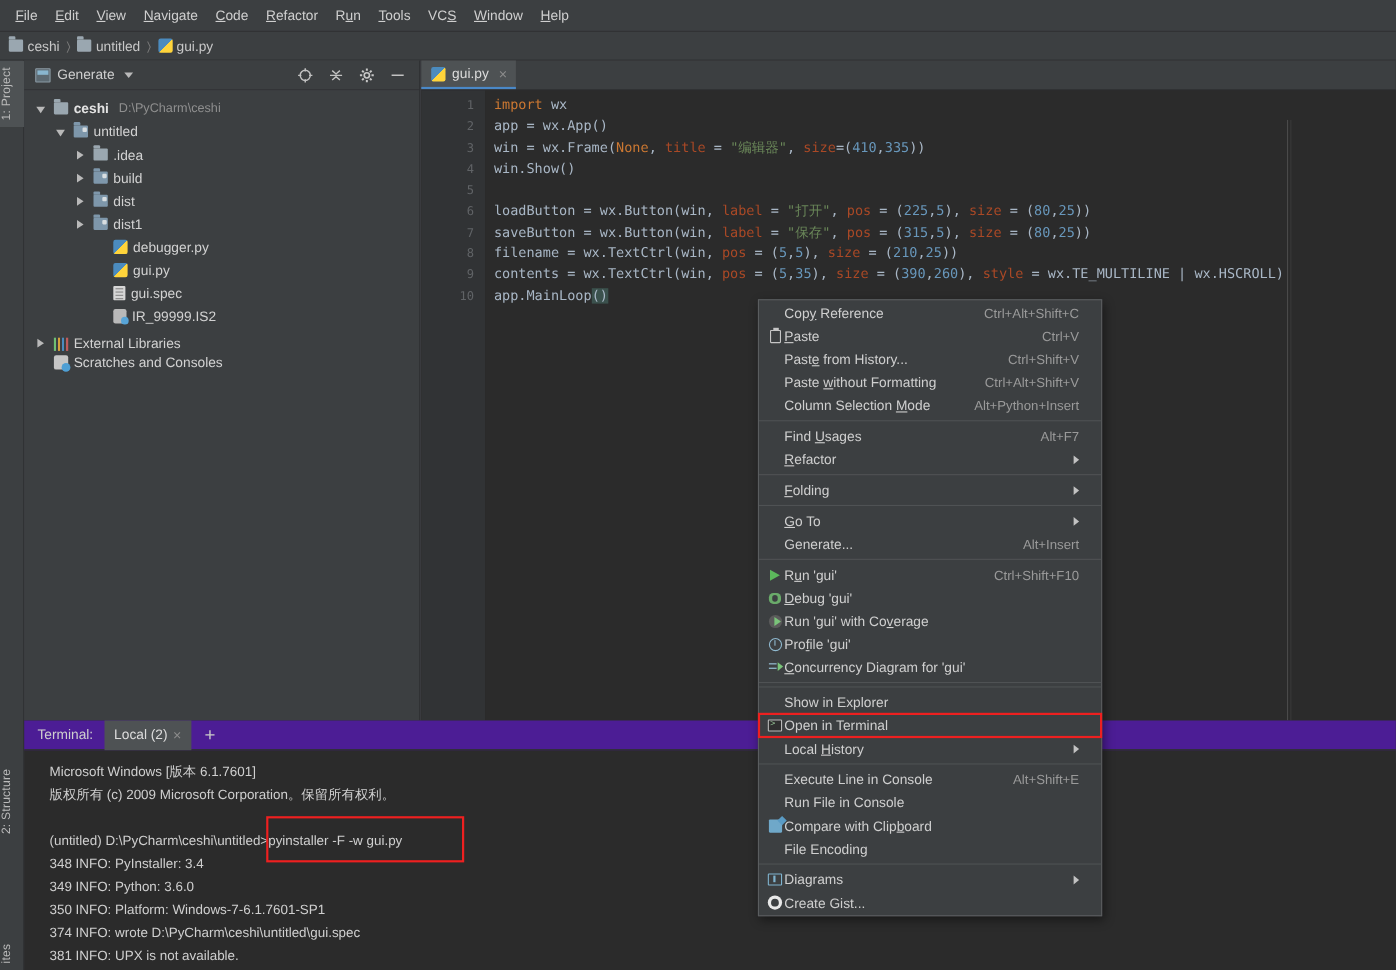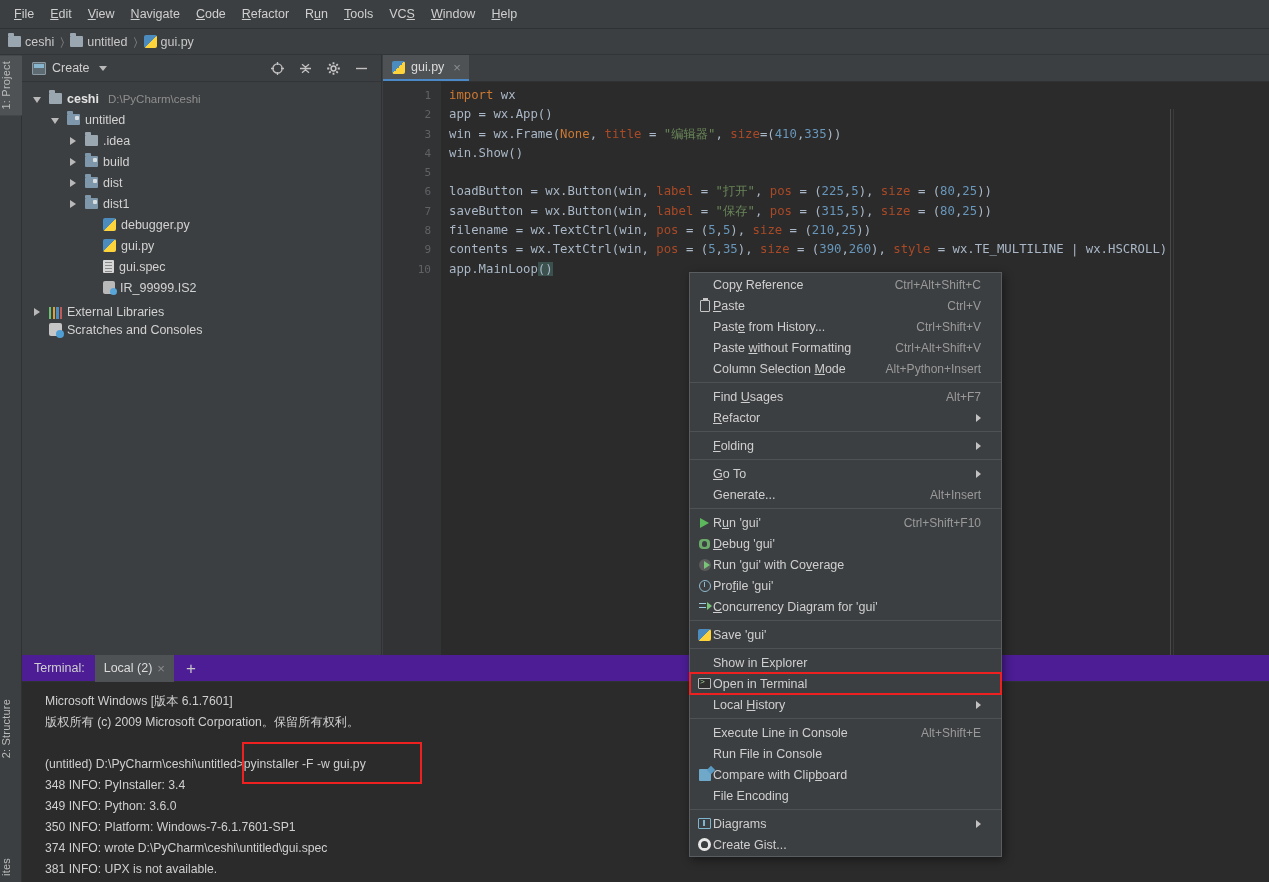--- a/index.html
+++ b/index.html
@@ -291,21 +291,21 @@
       <span>2: Structure</span>
     </div>
     <div class="vtab" style="bottom:0; position:absolute;">
       <span>ites</span>
     </div>
   </div>
 
   <div class="project-panel">
     <div class="project-header">
       <span class="proj-icon"></span>
-      <span class="project-title">Create</span>
+      <span class="project-title">Generate</span>
       <span class="caret-down"></span>
       <span class="proj-tools">
         <span class="tool-ico">
           <svg width="15" height="15" viewBox="0 0 15 15">
               <circle cx="7.5" cy="7.5" r="4.6" fill="none" stroke="#c2c2c2" stroke-width="1.3"></circle>
               <path d="M7.5 1v3M7.5 11v3M1 7.5h3M11 7.5h3" stroke="#c2c2c2" stroke-width="1.3"></path>
             </svg>
         </span>
         <span class="tool-ico">
           <svg width="15" height="15" viewBox="0 0 15 15">
@@ -499,26 +499,20 @@
         </span>
         <span class="ctx-label">Pro<u>f</u>ile 'gui'</span>
       </div>
       <div class="ctx-item">
         <span class="ctx-ico">
           <i class="i-conc"></i>
         </span>
         <span class="ctx-label"><u>C</u>oncurrency Diagram for 'gui'</span>
       </div>
       <div class="ctx-sep"></div>
-      <div class="ctx-item">
-        <span class="ctx-ico">
-          <i class="i-save"></i>
-        </span>
-        <span class="ctx-label">Save 'gui'</span>
-      </div>
       <div class="ctx-sep"></div>
       <div class="ctx-item">
         <span class="ctx-ico"></span>
         <span class="ctx-label">Show in Explorer</span>
       </div>
       <div class="ctx-item highlight-box">
         <span class="ctx-ico">
           <i class="i-term"></i>
         </span>
         <span class="ctx-label">Open in Terminal</span>

